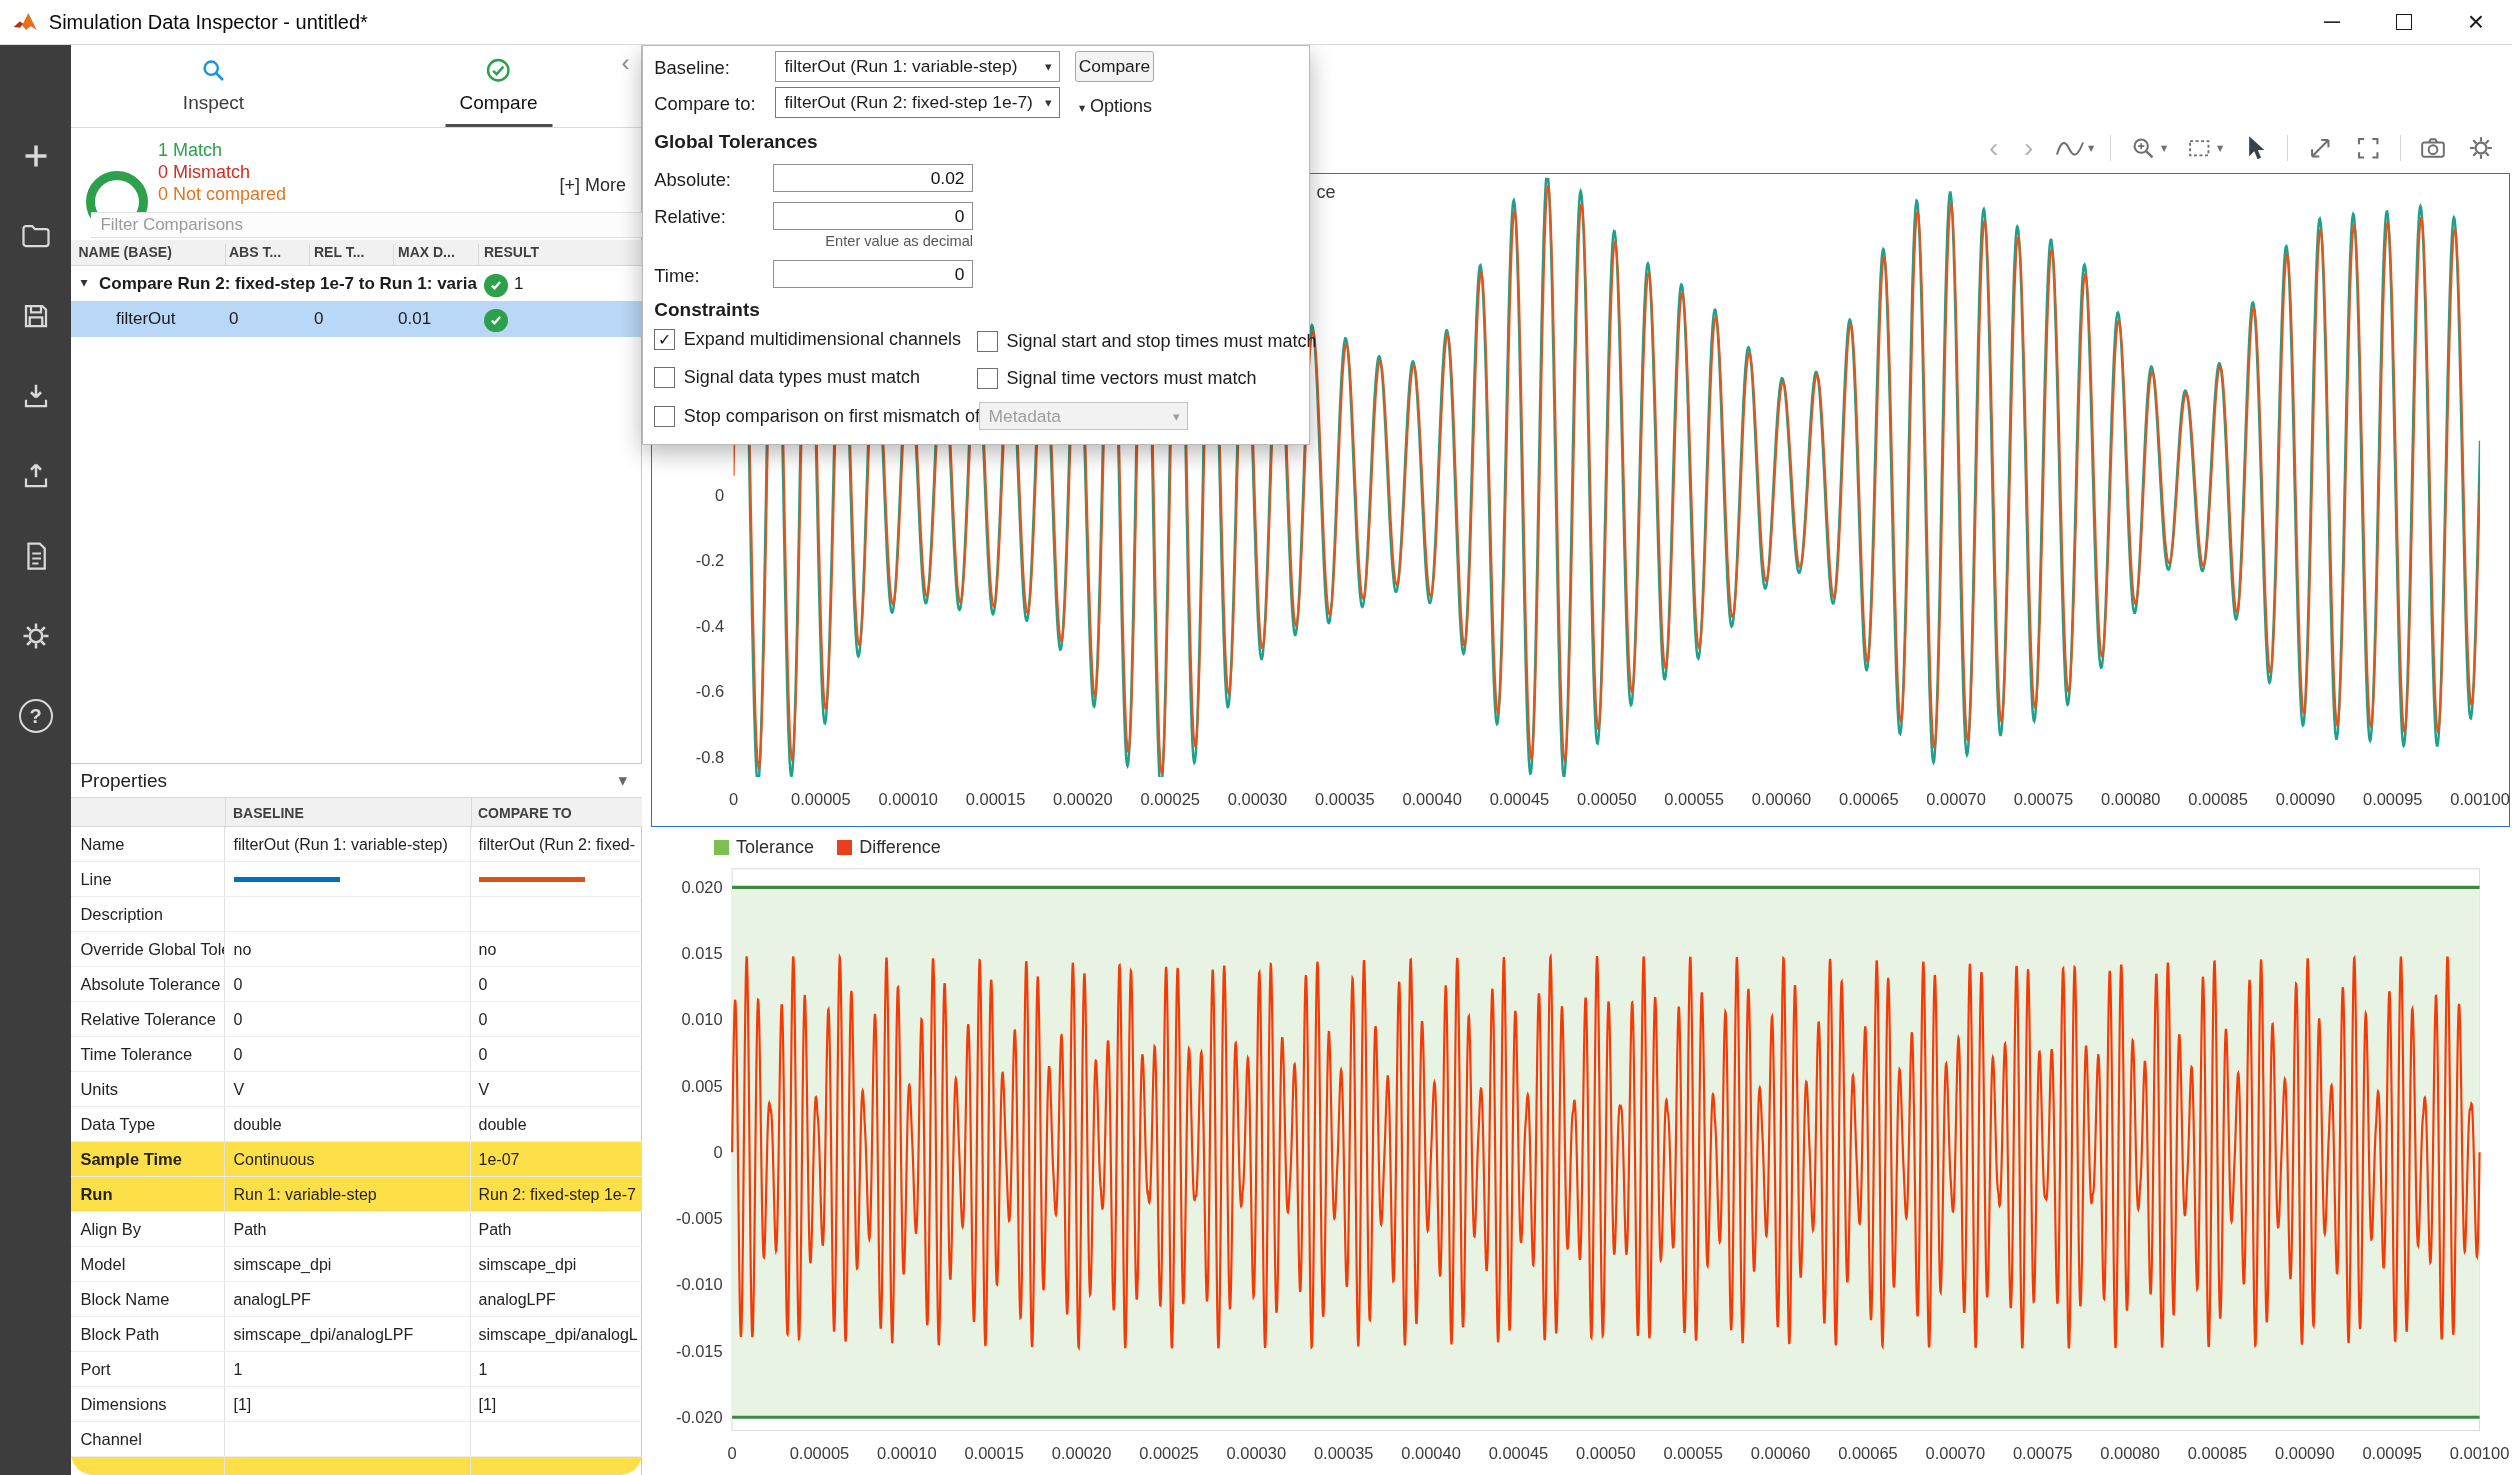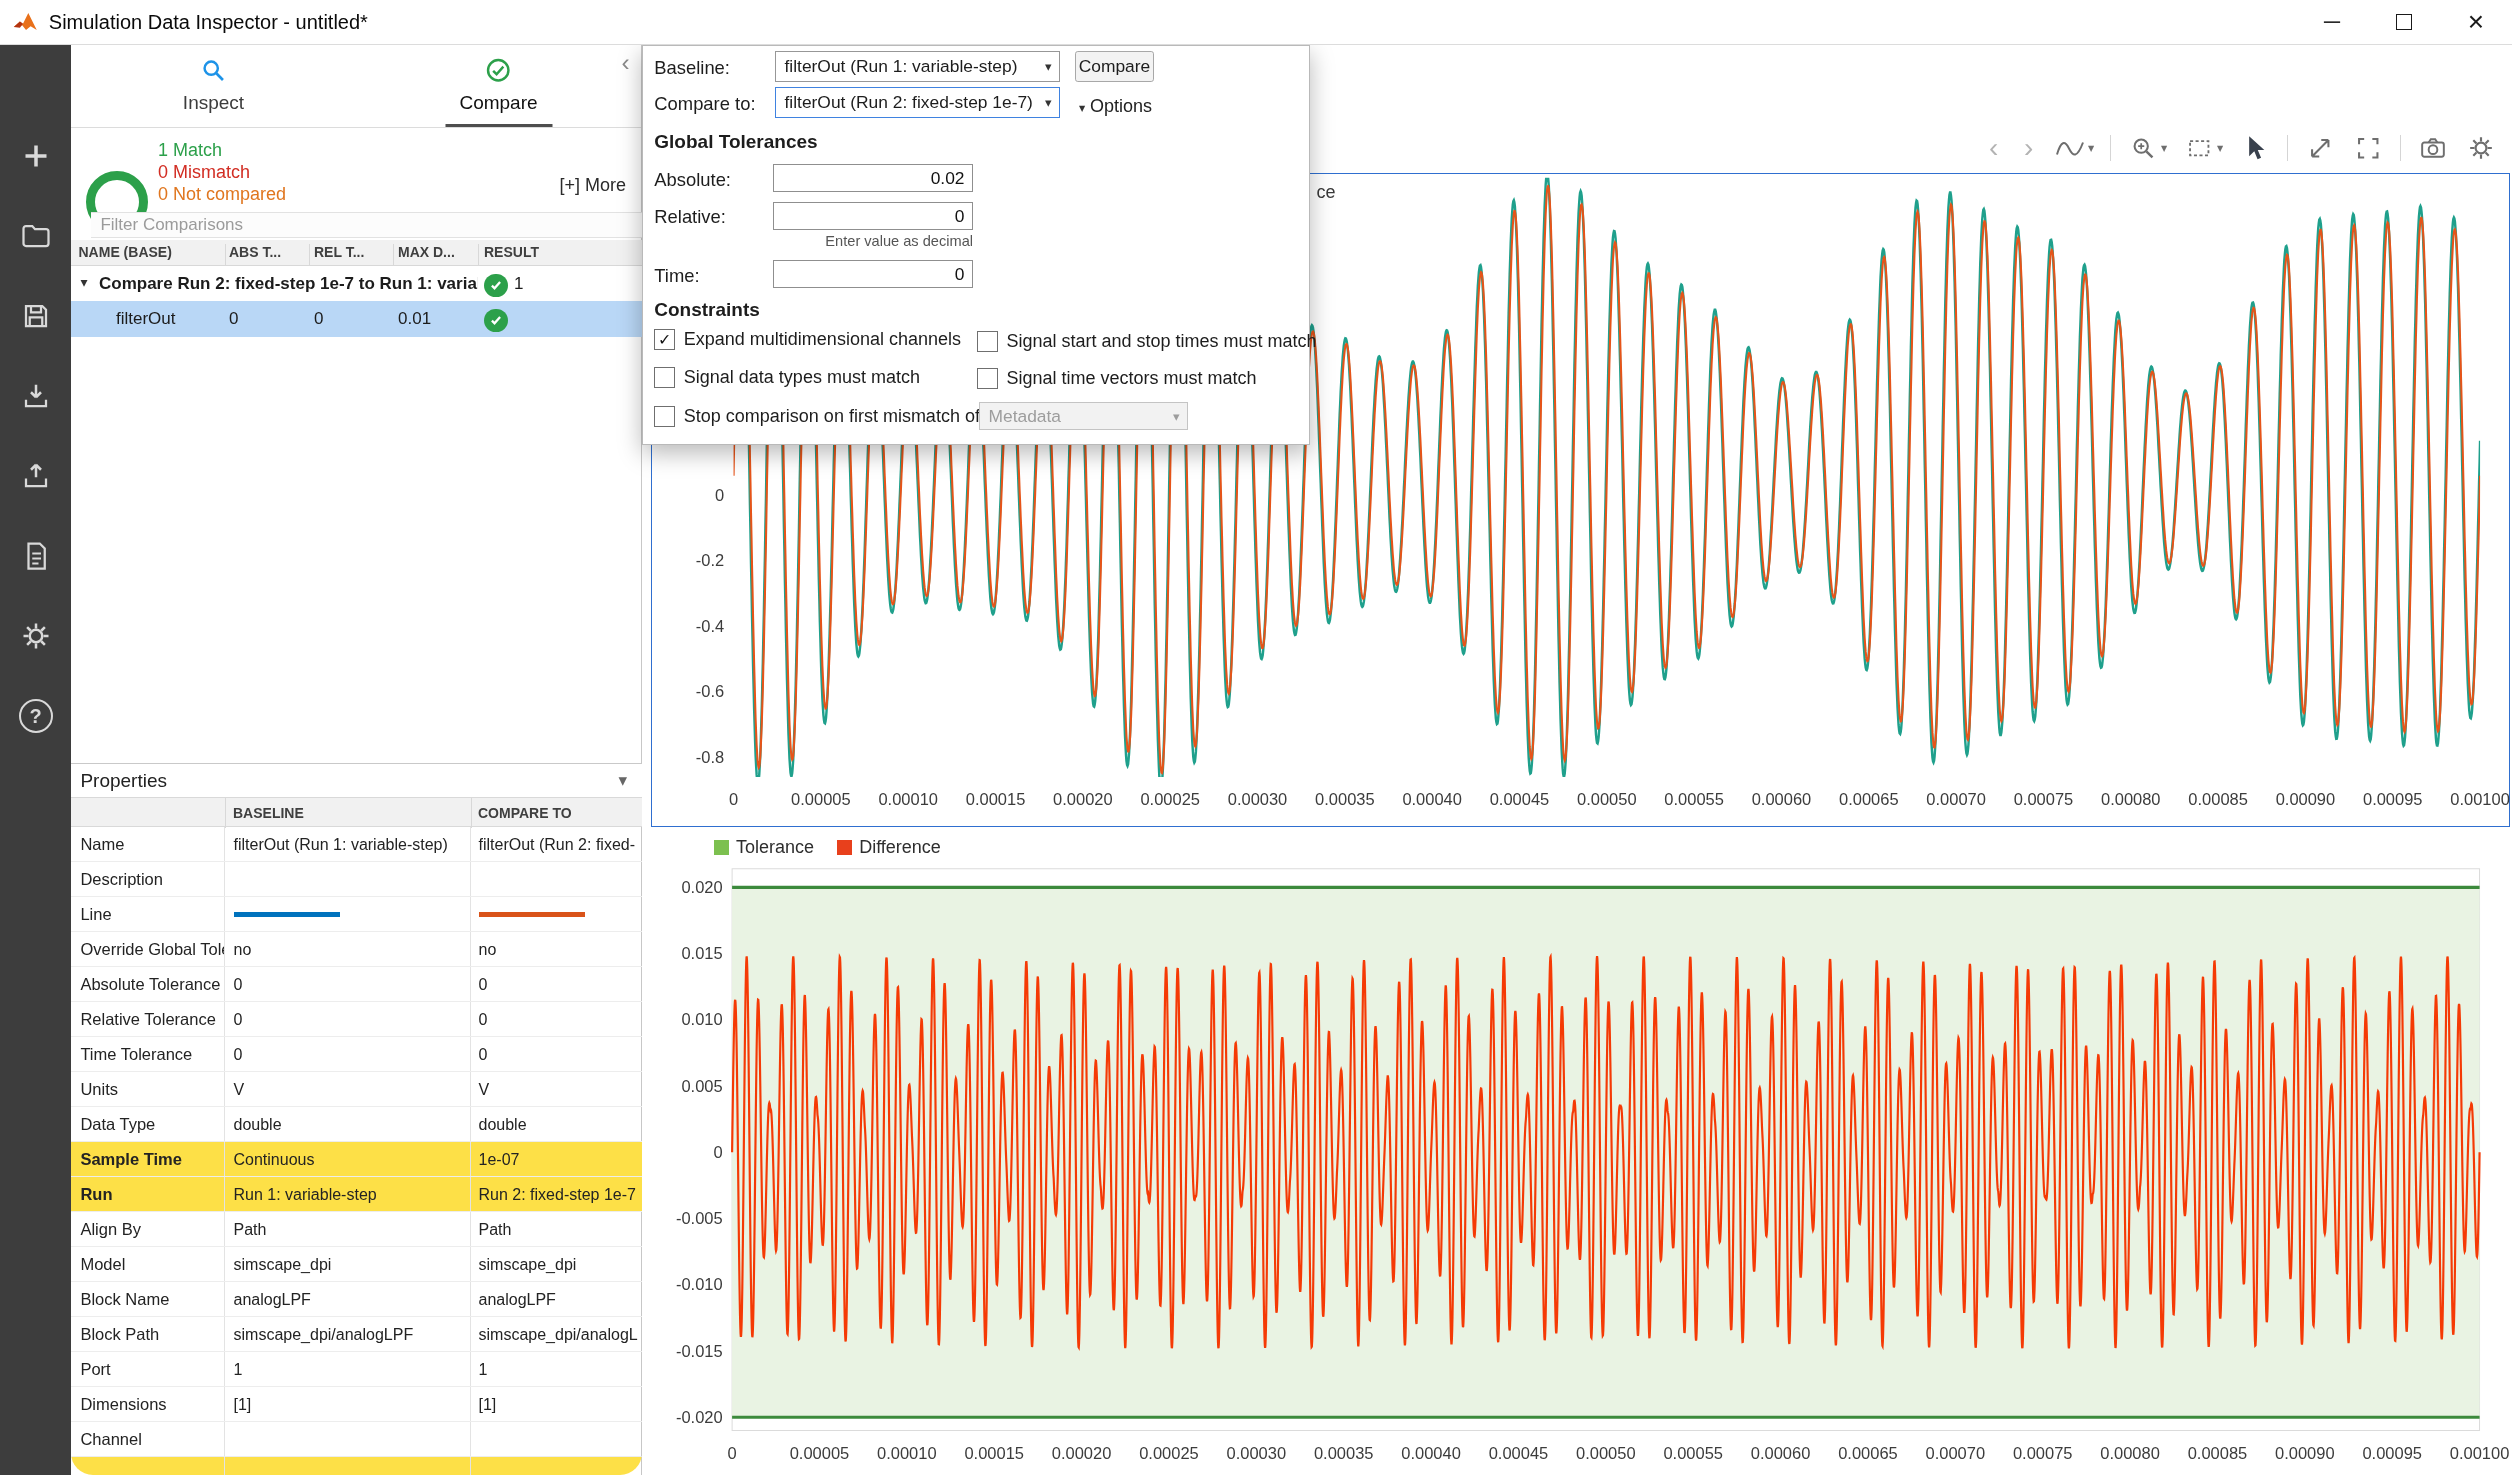--- a/index.html
+++ b/index.html
@@ -273,32 +273,32 @@
     <span class="cmp-vline" style="left:154px;height:30px"></span>
     <span class="cmp-vline" style="left:400px;height:30px"></span>
   </div>
   <div class="props-rows">
       <div class="prop-row">
         <div class="pcell plab">Name</div>
         <div class="pcell pbas">filterOut (Run 1: variable-step)</div>
         <div class="pcell pcmp">filterOut (Run 2: fixed-</div>
       </div>
       <div class="prop-row">
-        <div class="pcell plab">Description</div>
-        <div class="pcell pbas"></div>
-        <div class="pcell pcmp"></div>
-      </div>
-      <div class="prop-row">
         <div class="pcell plab">Line</div>
         <div class="pcell pbas">
           <div class="line-swatch" style="background: rgb(0, 114, 189);"></div>
         </div>
         <div class="pcell pcmp">
           <div class="line-swatch" style="background: rgb(217, 83, 25);"></div>
         </div>
+      </div>
+      <div class="prop-row">
+        <div class="pcell plab">Description</div>
+        <div class="pcell pbas"></div>
+        <div class="pcell pcmp"></div>
       </div>
       <div class="prop-row">
         <div class="pcell plab">Override Global Toler</div>
         <div class="pcell pbas">no</div>
         <div class="pcell pcmp">no</div>
       </div>
       <div class="prop-row">
         <div class="pcell plab">Absolute Tolerance</div>
         <div class="pcell pbas">0</div>
         <div class="pcell pcmp">0</div>

